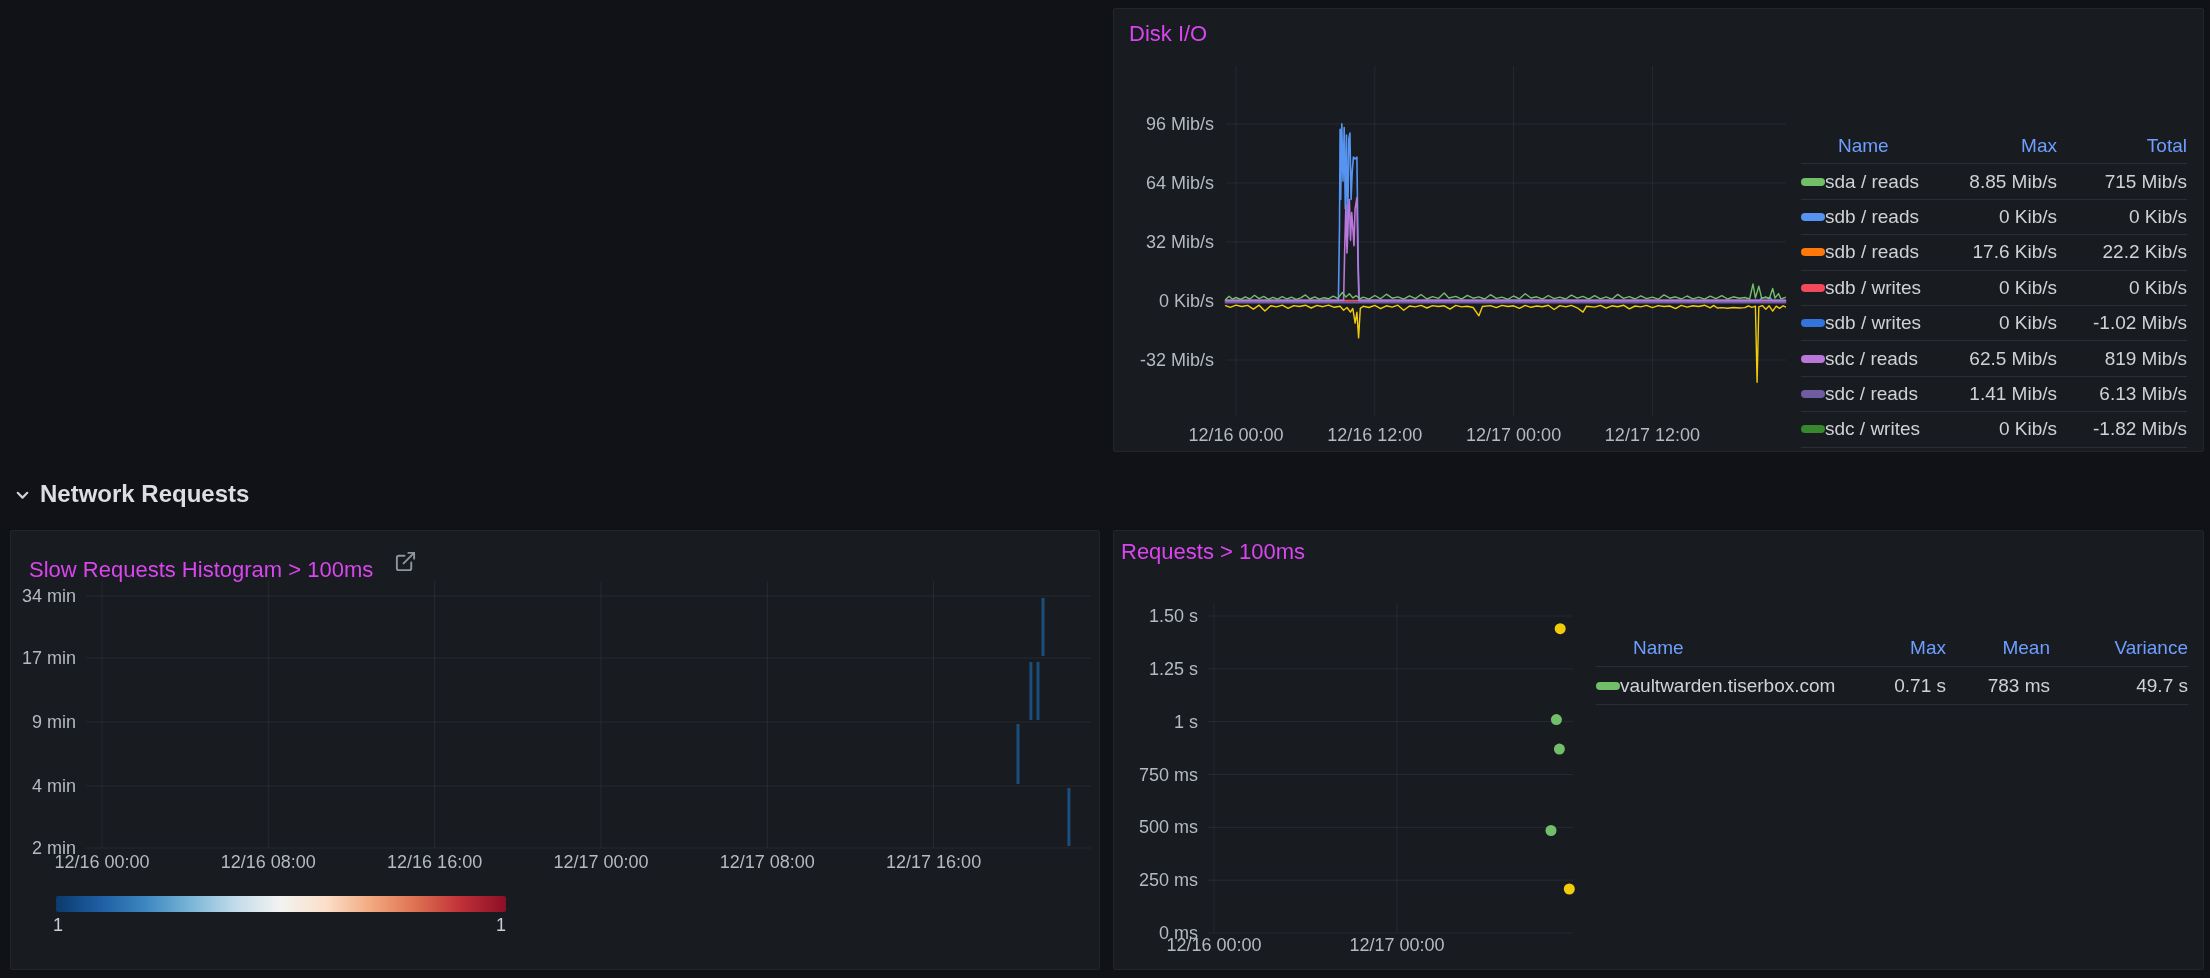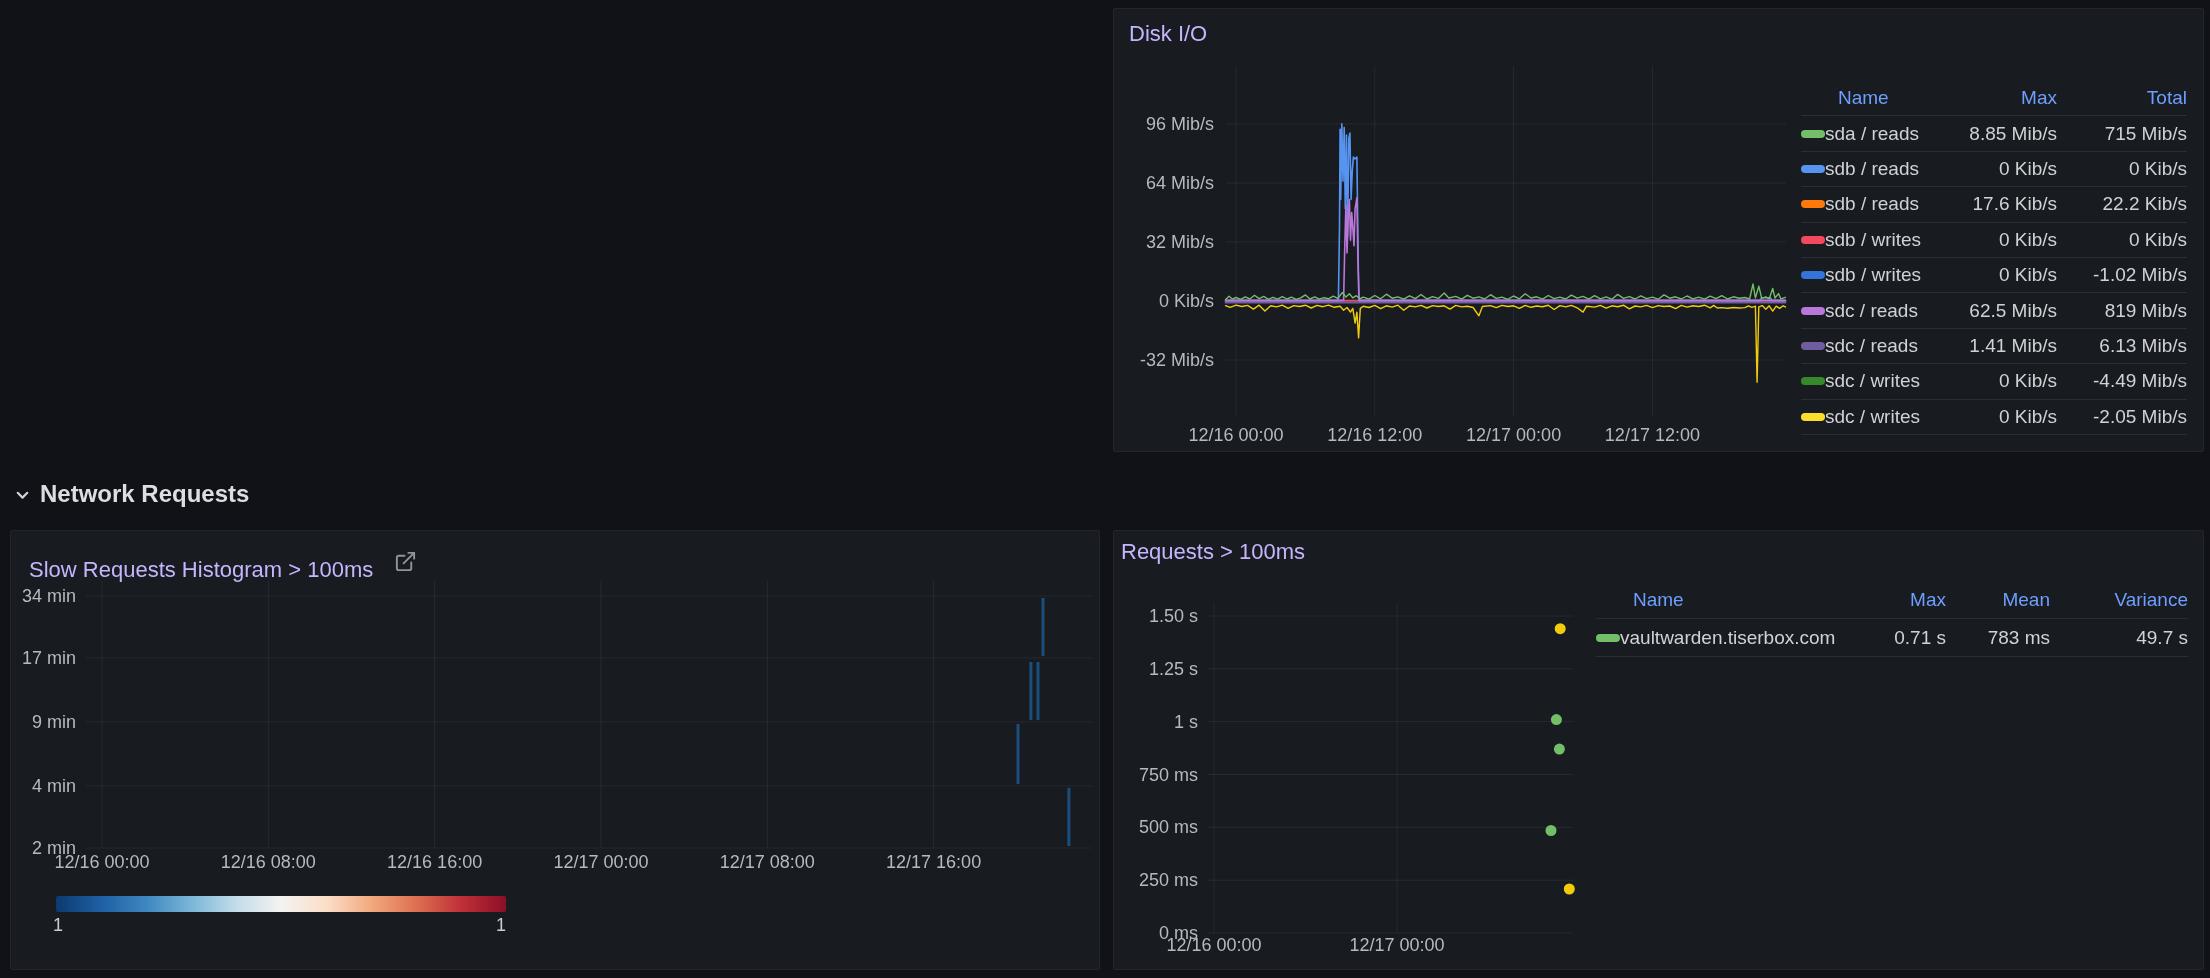--- a/index.html
+++ b/index.html
@@ -6,31 +6,31 @@
   .stage{
     position:relative;width:2210px;height:978px;background:#111217;
     font-family:"Liberation Sans",sans-serif;overflow:hidden;
     --accent:#6e9fff;--sep:rgba(204,220,255,.10);--grid:rgba(204,220,255,.08);
     --axis:#b5bac1;--text:#d0d2d6;
   }
   .panel{position:absolute;background:#181b20;border:1px solid #22252a;border-radius:2px;overflow:hidden;box-sizing:border-box;}
   #panel-disk{left:1113px;top:8px;width:1091px;height:444px;}
   #panel-hist{left:10px;top:530px;width:1090px;height:440px;}
   #panel-req{left:1113px;top:530px;width:1091px;height:440px;}
-  .panel-title{position:absolute;margin:0;font-size:22px;font-weight:500;color:#c4b5fd;white-space:nowrap;z-index:3;}
+  .panel-title{position:absolute;margin:0;font-size:22px;font-weight:500;color:#d946ef;white-space:nowrap;z-index:3;}
   #panel-disk .panel-title{left:15px;top:12px;}
   #panel-hist .panel-title{left:18px;top:26px;}
   #panel-req .panel-title{left:7px;top:8px;}
   svg.chart{position:absolute;left:0;top:0;}
   .axis-text{fill:var(--axis);font-size:18px;font-family:"Liberation Sans",sans-serif;}
   .section-header{position:absolute;left:14px;top:478px;height:32px;display:flex;align-items:center;gap:9px;color:#dcdee1;cursor:pointer;}
   .section-title{font-size:24px;font-weight:600;}
   .chevron{color:#cfd2d6;flex:none;margin-top:3px;}
   .ext-link{position:absolute;left:383px;top:19px;color:#8e959c;z-index:3;cursor:pointer;}
-  .legend{position:absolute;font-size:19px;color:var(--text);z-index:2;box-sizing:border-box;}
+  .legend{position:absolute;font-size:19px;color:var(--text);z-index:2;box-sizing:border-box;margin-top:48px;}
   #disk-legend{left:682px;top:72px;width:396px;padding:0 5px;}
   #req-legend{left:477px;top:50px;width:605px;padding:0 8px 0 5px;}
   .lg-row{display:flex;align-items:center;border-bottom:1px solid var(--sep);box-sizing:border-box;}
   #disk-legend .lg-head{height:34px;} #disk-legend .lg-row{height:35.4px;}
   #req-legend .lg-head,#req-legend .lg-row{height:38px;}
   .lg-head{color:var(--accent);font-weight:500;}
   .lg-name{flex:1 1 auto;display:flex;align-items:center;min-width:0;white-space:nowrap;overflow:hidden;}
   .lg-head .lg-name{gap:0;padding-left:37px;}
   .swatch{width:24px;height:8px;border-radius:4px;flex:none;}
   .lg-num{flex:none;text-align:right;white-space:nowrap;}
@@ -138,21 +138,21 @@
           </div>
           <div class="lg-num" style="width: 118px;">1.41 Mib/s</div>
           <div class="lg-num" style="width: 130px;">6.13 Mib/s</div>
         </div>
         <div class="lg-row">
           <div class="lg-name">
             <span class="swatch" style="background: rgb(55, 135, 45);"></span>
             <span>sdc / writes</span>
           </div>
           <div class="lg-num" style="width: 118px;">0 Kib/s</div>
-          <div class="lg-num" style="width: 130px;">-4.49 Mib/s</div>
+          <div class="lg-num" style="width: 130px;">-1.82 Mib/s</div>
         </div>
         <div class="lg-row">
           <div class="lg-name">
             <span class="swatch" style="background: rgb(250, 222, 42);"></span>
             <span>sdc / writes</span>
           </div>
           <div class="lg-num" style="width: 118px;">0 Kib/s</div>
           <div class="lg-num" style="width: 130px;">-2.05 Mib/s</div>
         </div>
       </div>

